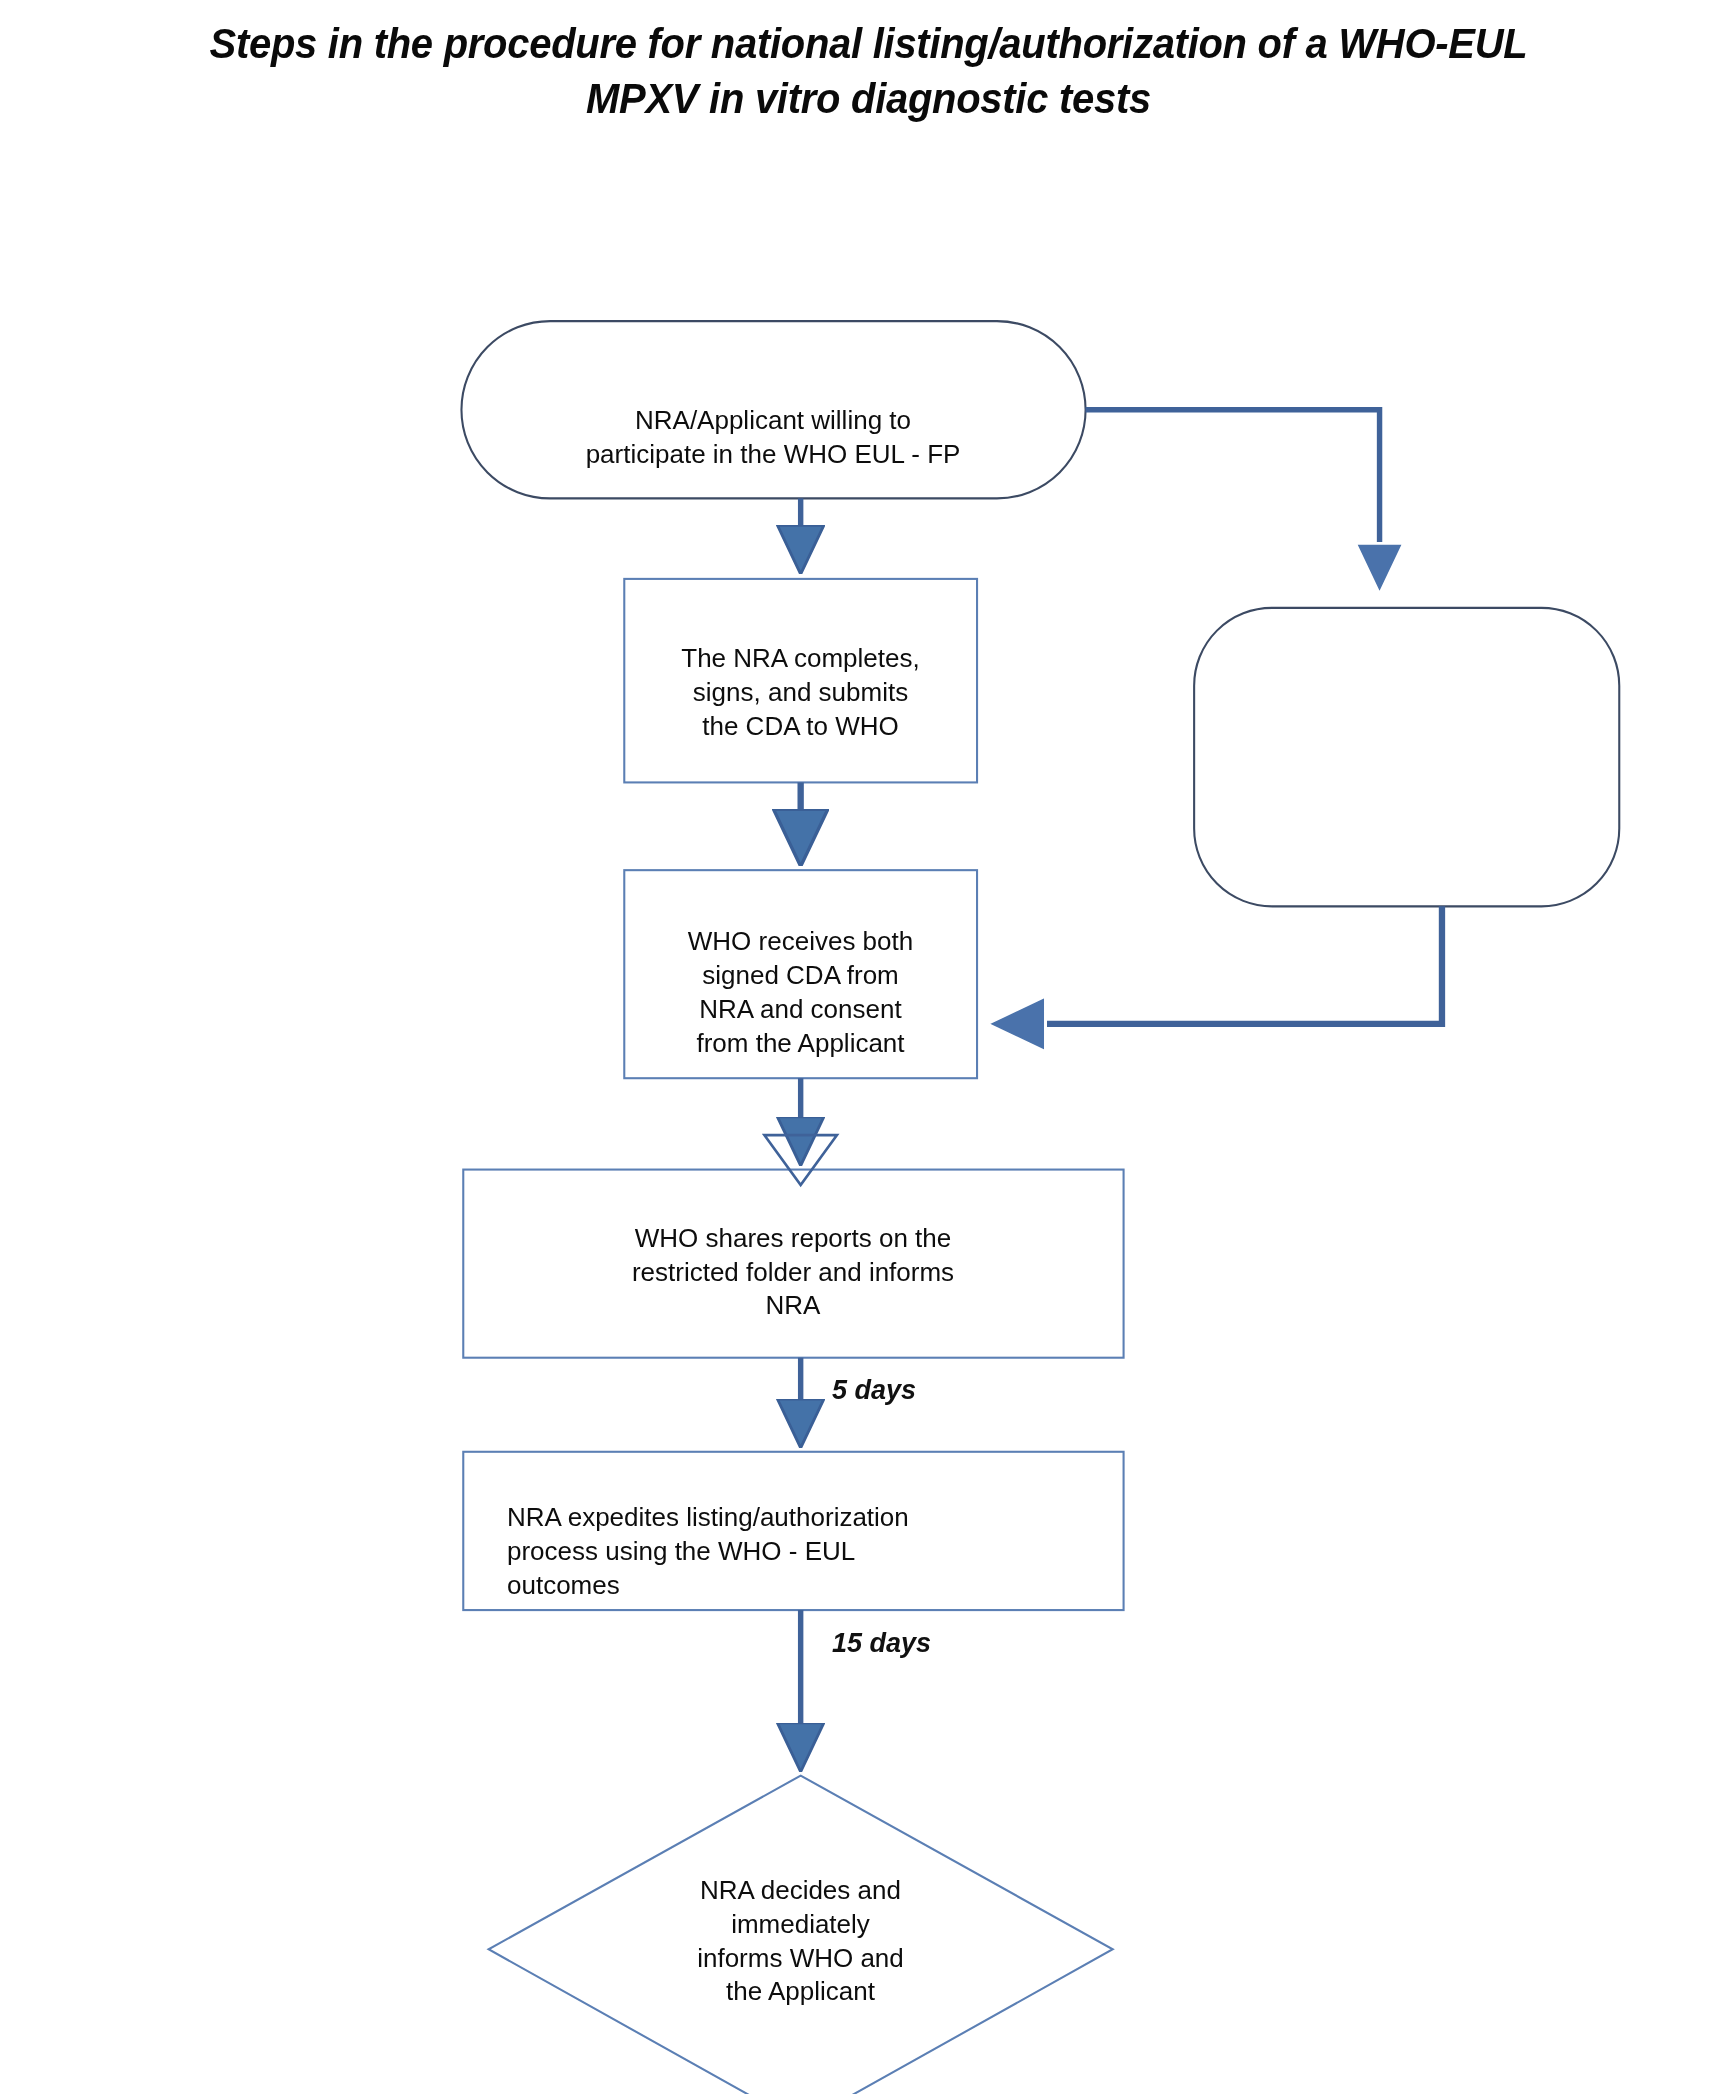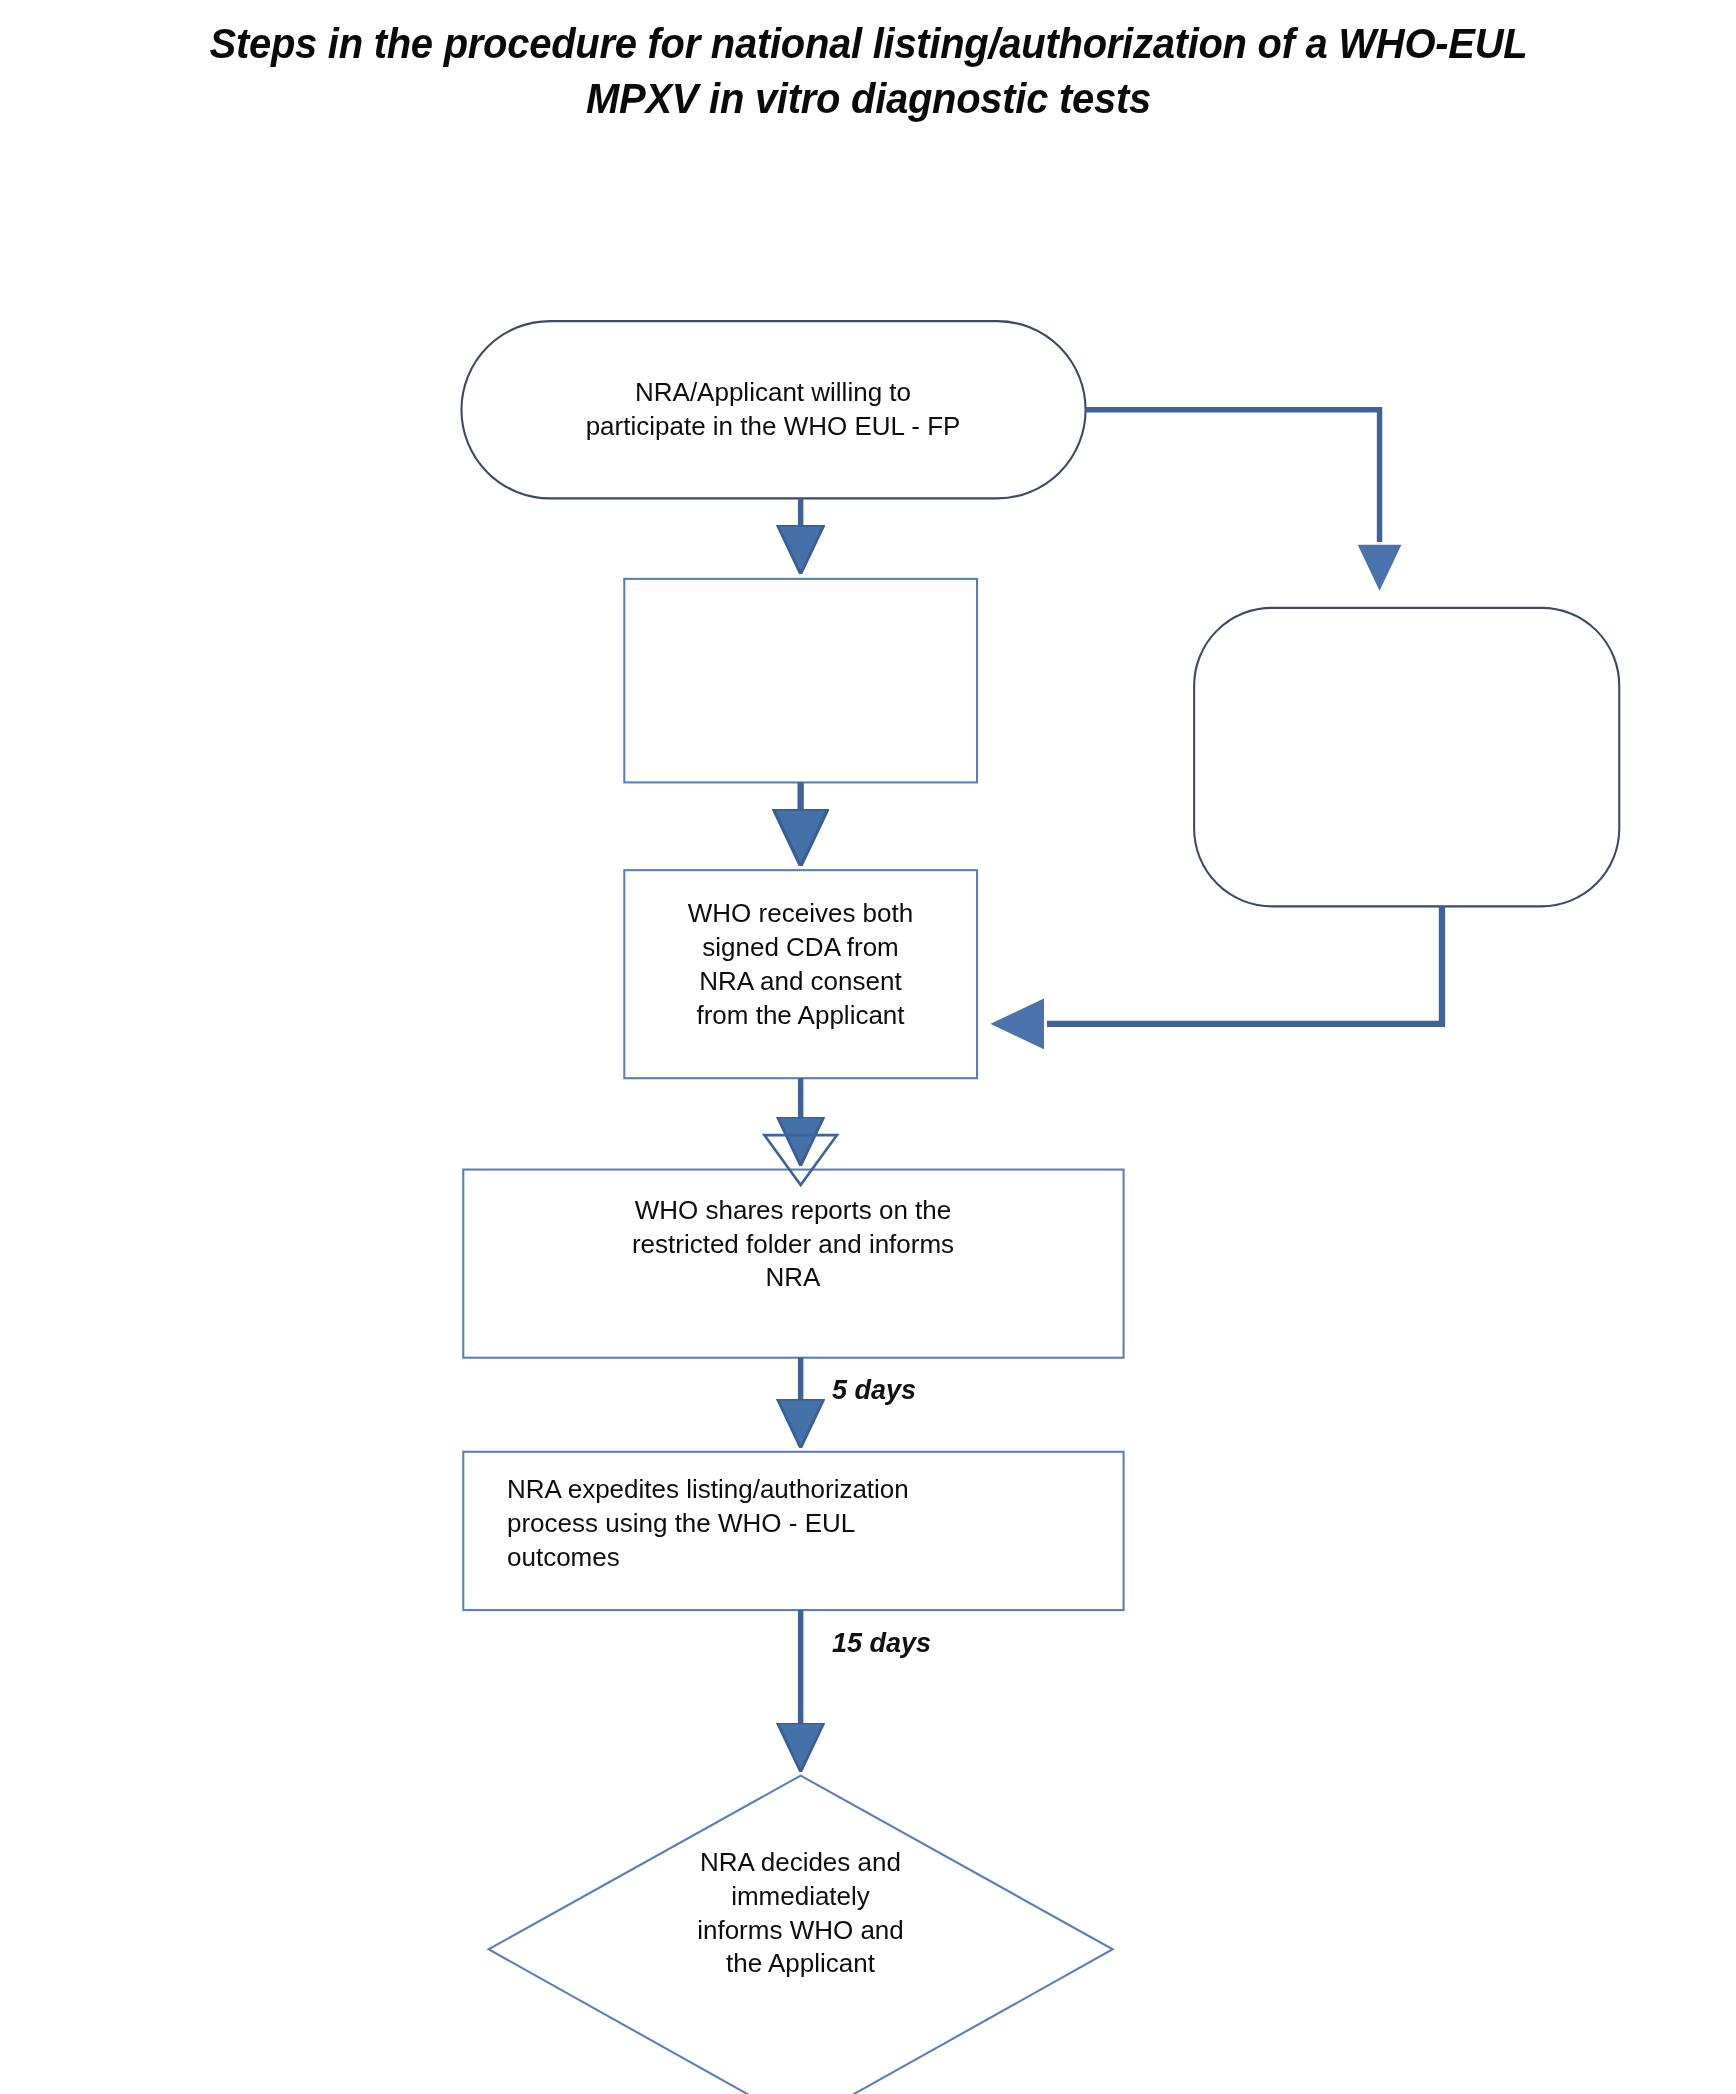--- a/index.html
+++ b/index.html
@@ -56,20 +56,21 @@
     color: #0d0d0d;
     font-family: "Liberation Sans", sans-serif;
     font-size: 26px;
     line-height: 1.30;
     text-align: center;
     white-space: pre-line;
     display: flex;
     align-items: center;
     justify-content: center;
     pointer-events: none;
+    margin-top: 28px;
   }
   .node-text.left-align {
     text-align: left;
     justify-content: flex-start;
     align-items: flex-start;
   }
   .edge-label {
     position: absolute;
     color: #111111;
     font-family: "Liberation Sans", sans-serif;
@@ -126,20 +127,23 @@
     <polygon points="885,1310 845,1255 925,1255" fill="none" stroke="#3f6299" stroke-width="3"></polygon>
 
     <line x1="885" y1="1501" x2="885" y2="1594" stroke="#3f6299" stroke-width="6" marker-end="url(#arrow-filled)"></line>
 
     <line x1="885" y1="1780" x2="885" y2="1952" stroke="#3f6299" stroke-width="6" marker-end="url(#arrow-filled)"></line>
   </svg>
 
   <div class="node-text" style="left:461px; top:321px; width:624px; height:177px;">NRA/Applicant willing to
 participate in the WHO EUL - FP</div>
 
+  <div class="node-text" style="left:624px; top:579px; width:353px; height:172px;">The NRA completes,
+signs, and submits
+the CDA to WHO</div>
 
 
   <div class="node-text" style="left:624px; top:870px; width:353px; height:190px;">WHO receives both
 signed CDA from
 NRA and consent
 from the Applicant</div>
 
   <div class="node-text" style="left:463px; top:1170px; width:660px; height:149px;">WHO shares reports on the
 restricted folder and informs
 NRA</div>

